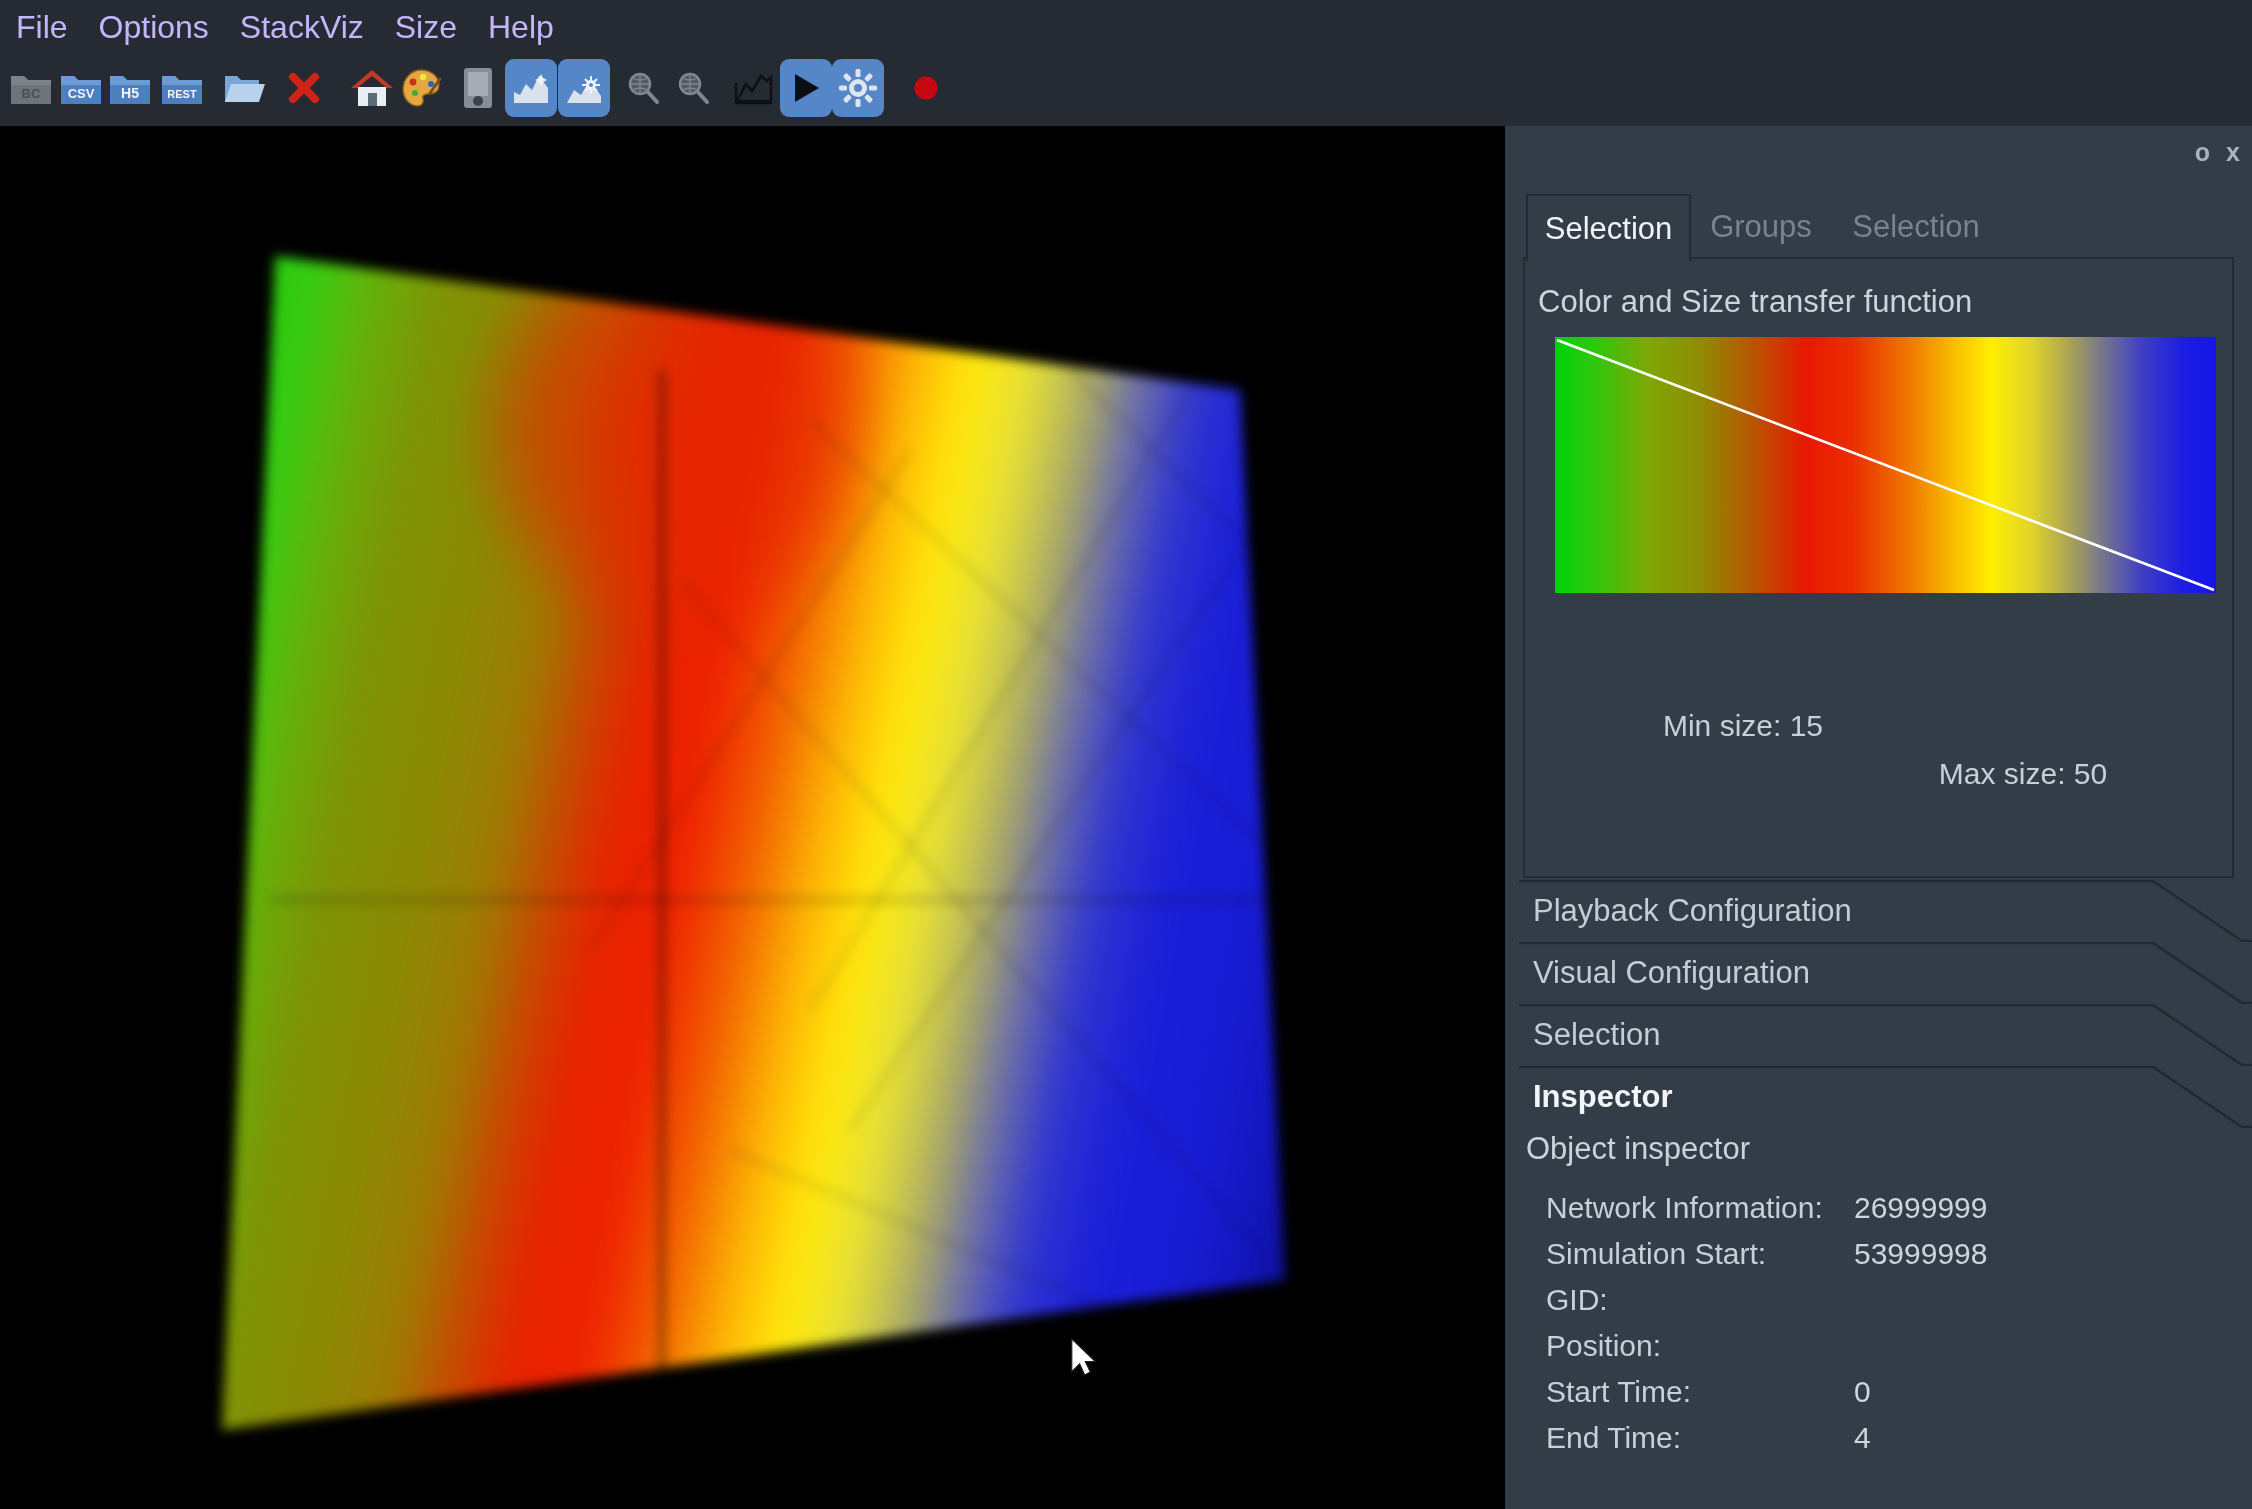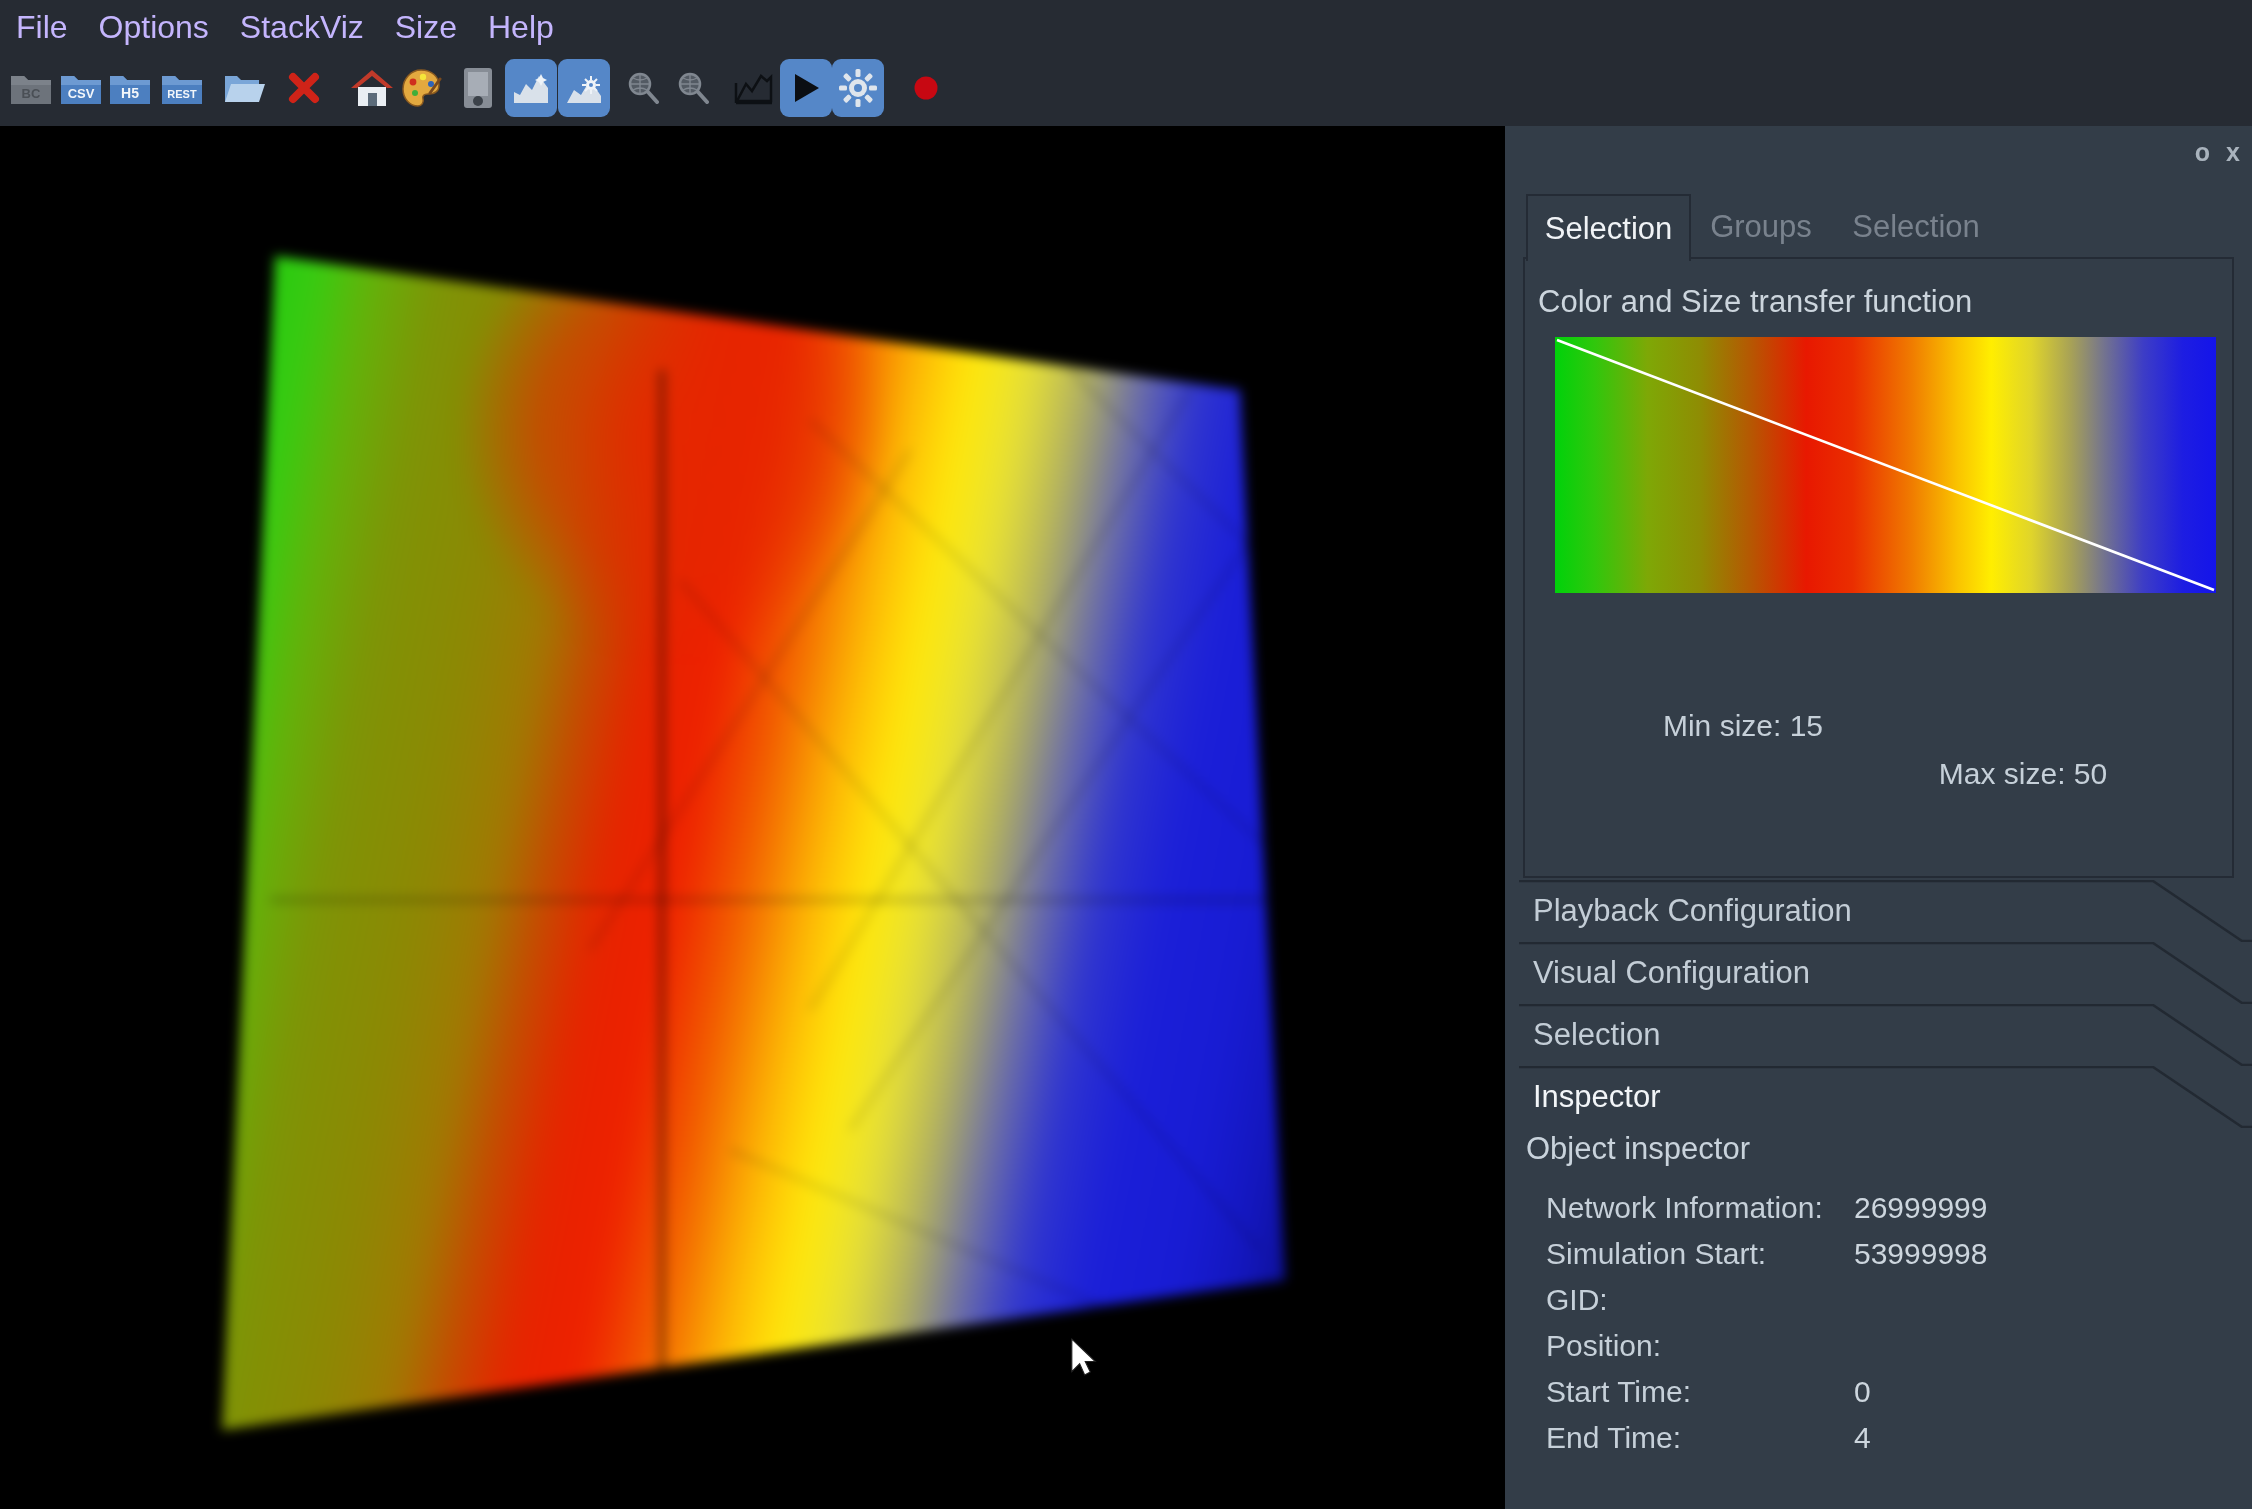--- a/index.html
+++ b/index.html
@@ -60,21 +60,21 @@
       #ea2e00 45%, #f07c00 54%, #fac400 61%, #ffee00 66%, #e0d52a 72%, #a8a256 78%,
       #74748e 83%, #3d3dc6 89%, #1d1de2 95%, #1414ea 100%); }
   .tf-gradient svg { position:absolute; left:0; top:0; }
   .size-label { position:absolute; top:583px; font-size:30px; color:#c6d0d9; text-align:center; }
   .min-size { left:123px; width:230px; }
   .max-size { left:403px; width:230px;margin-top:48px; }
 
   .section { position:absolute; left:0; width:747px; height:62px; }
   .section svg { position:absolute; left:0; top:0; }
   .section-label { position:absolute; left:28px; top:0; line-height:62px; font-size:31px; color:#c3cdd6; }
-  .section.current .section-label { color:#f2f5f8; font-weight:normal; }
+  .section.current .section-label { color:#f2f5f8; font-weight:bold; }
 
   .oi-title { position:absolute; left:21px; top:1005px; font-size:31px; color:#c9d3dc; }
   .oi-rows { position:absolute; left:28px; top:1059px; width:700px; }
   .oi-row { display:grid; grid-template-columns:308px auto; height:46px; align-items:center; font-size:30px;margin-left:13px; }
   .oi-label { color:#c6d0d9; }
   .oi-value { color:#cdd6de; }
 
   .icon-label { font-weight:bold; }
 </style>
 </head>

